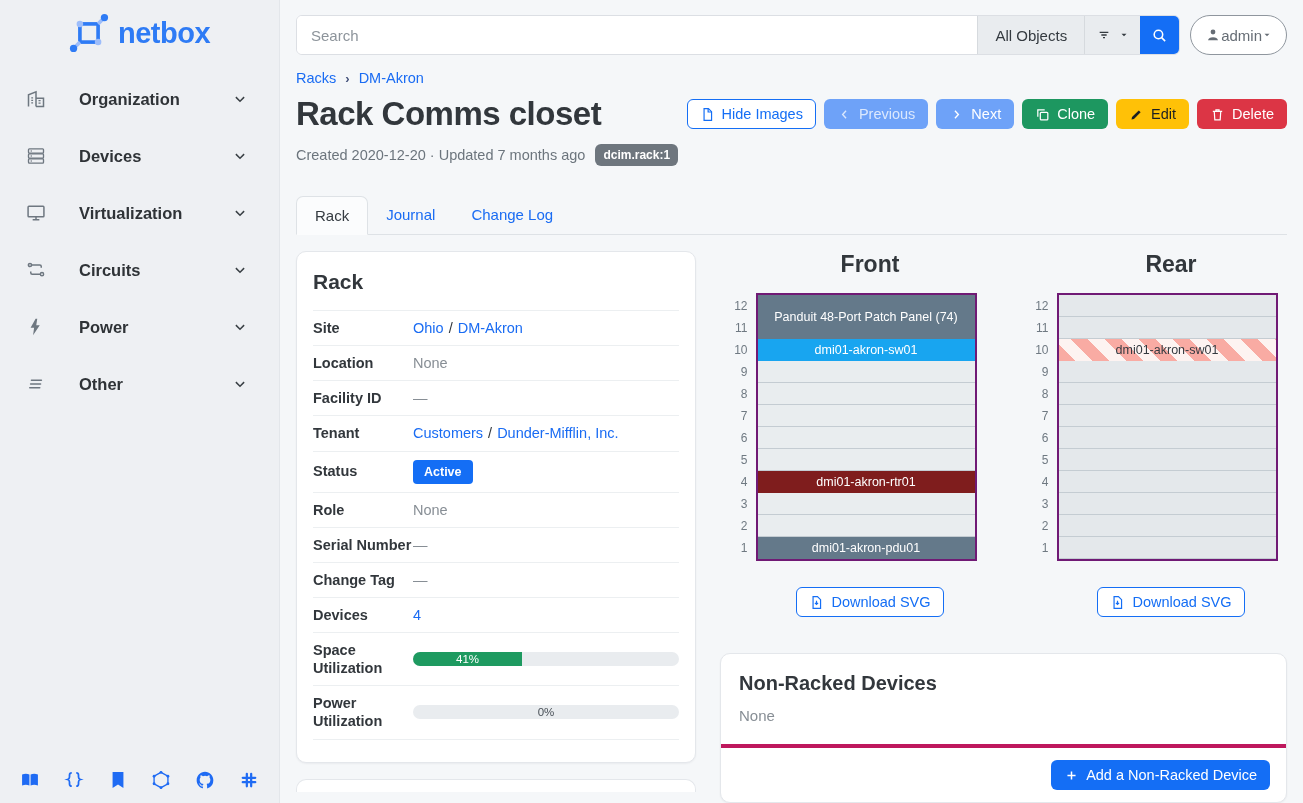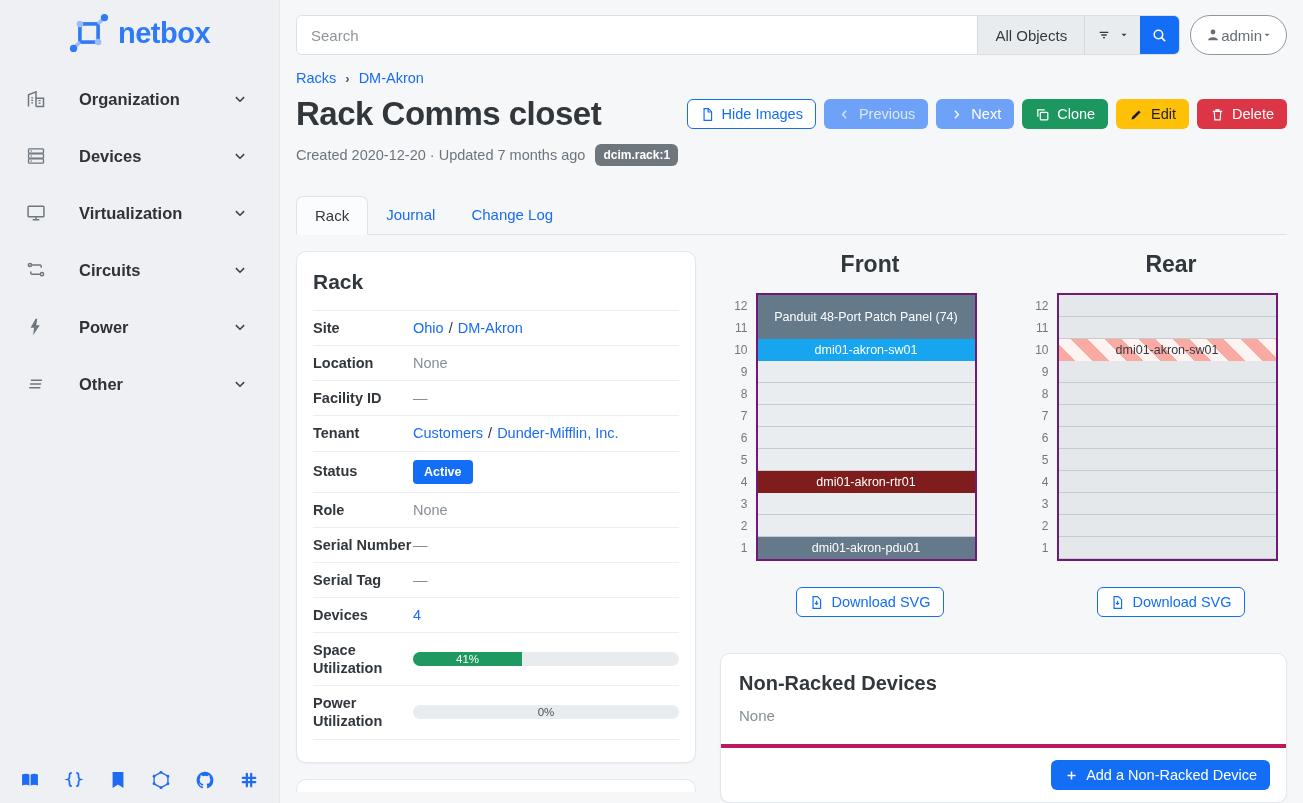--- a/index.html
+++ b/index.html
@@ -345,21 +345,21 @@
           </div>
           <div class="attr-row">
             <div class="attr-label">Role</div>
             <div class="attr-value muted">None</div>
           </div>
           <div class="attr-row">
             <div class="attr-label">Serial Number</div>
             <div class="attr-value muted">—</div>
           </div>
           <div class="attr-row">
-            <div class="attr-label">Serial Tag</div>
+            <div class="attr-label">Change Tag</div>
             <div class="attr-value muted">—</div>
           </div>
           <div class="attr-row">
             <div class="attr-label">Devices</div>
             <div class="attr-value">
                 <a class="lnk">4</a>
               </div>
           </div>
           <div class="attr-row">
             <div class="attr-label">Space Utilization</div>

